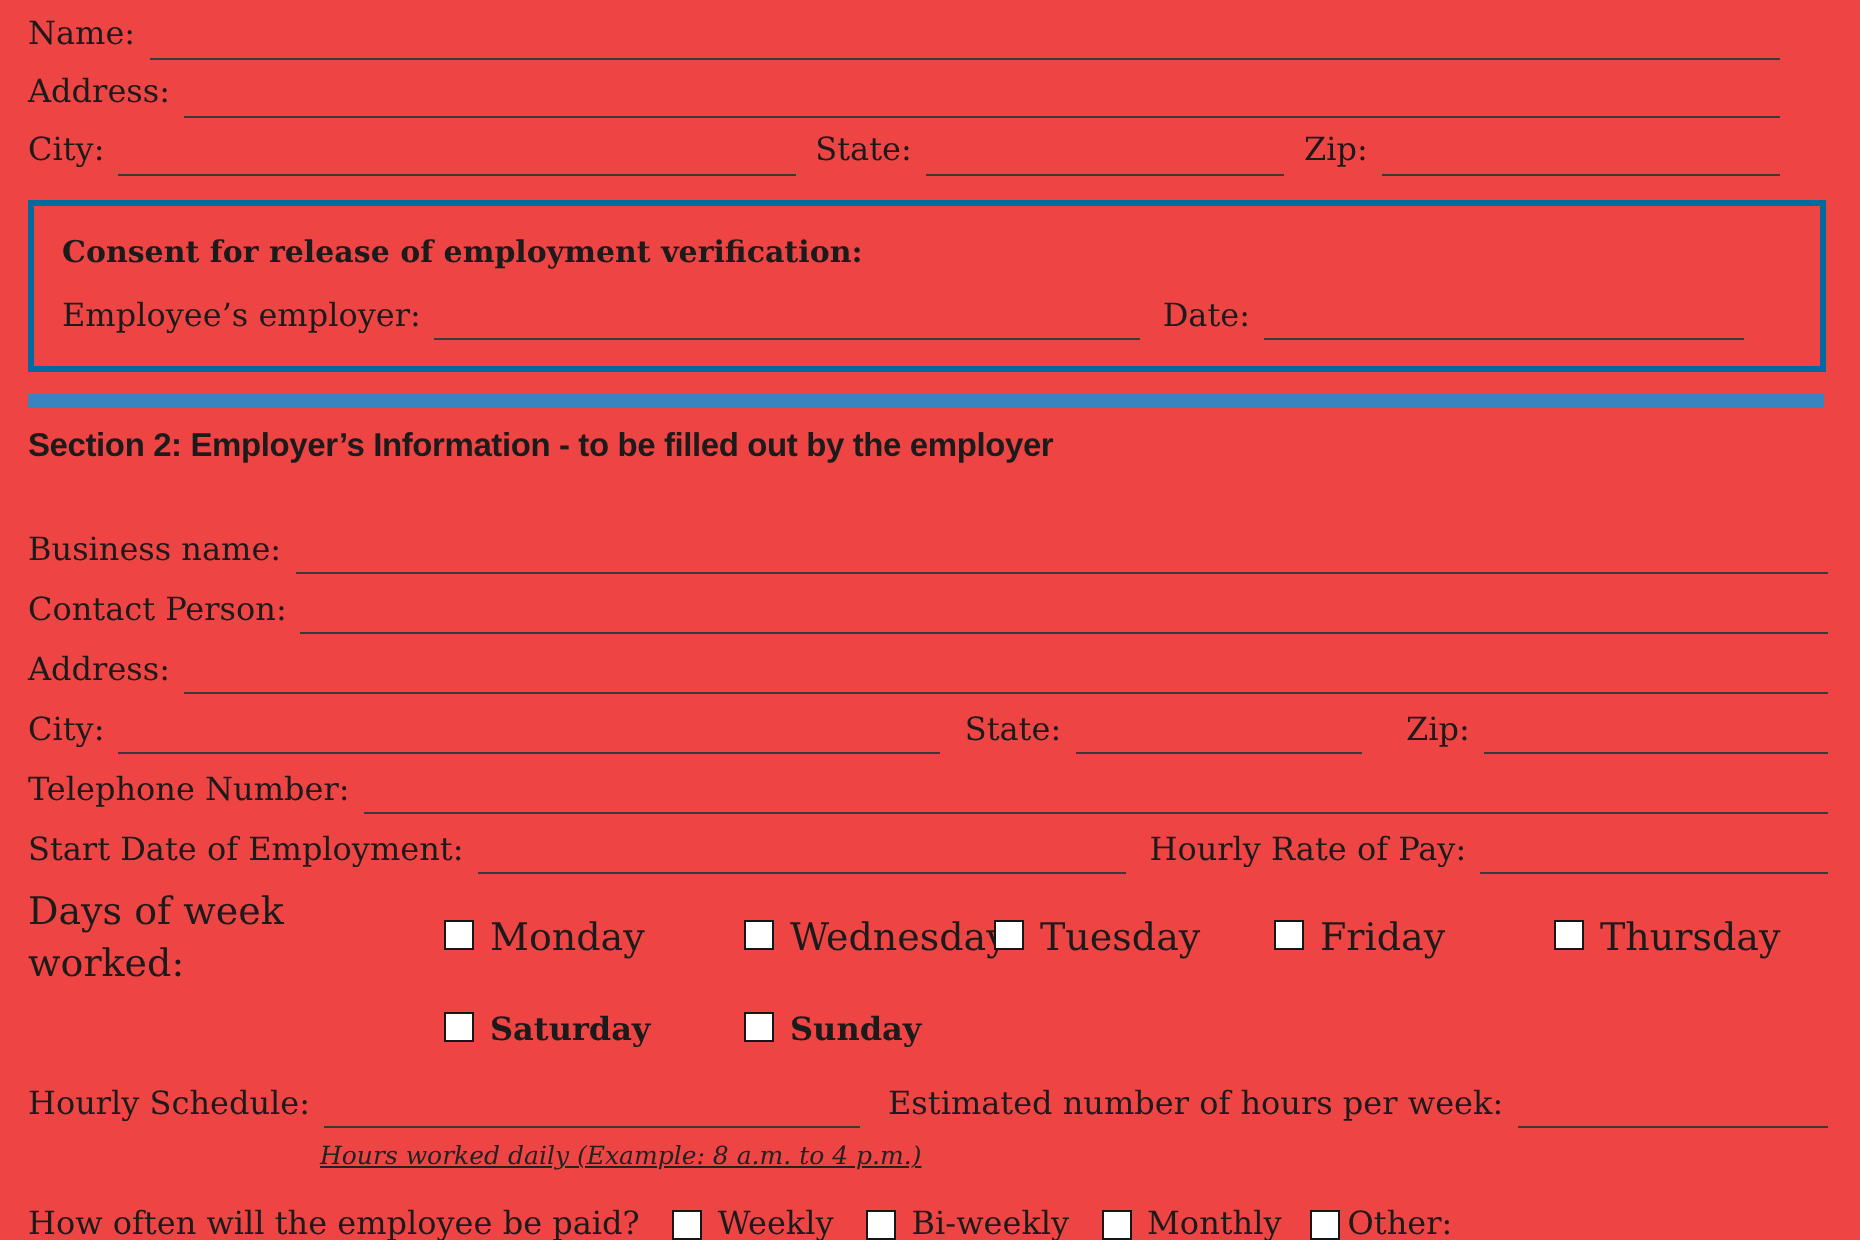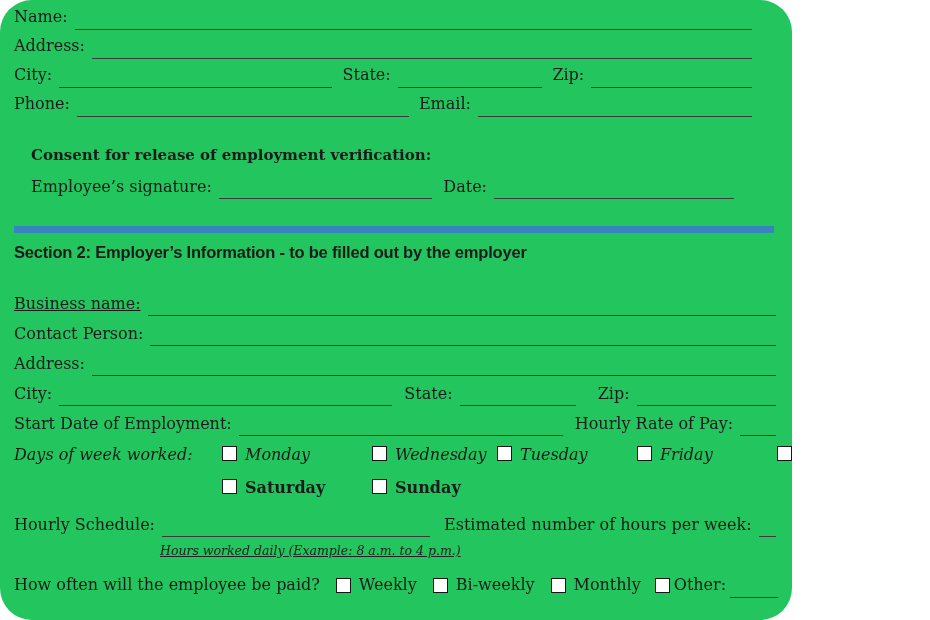--- a/index.html
+++ b/index.html
@@ -1,67 +1,66 @@
 <!DOCTYPE html>
 <html><head>
 <meta charset="utf-8">
 <style>
   html,body{margin:0;padding:0;background:#fff;}
   .page{
     position:relative;
-    width:792px;height:620px;
-    background:#22c55e;
+    width:930px;height:620px;
+    background:#ef4444;
     font-family:"DejaVu Serif", serif;
     color:#1b1b1b;
     box-sizing:border-box;
     padding:3px 0 0 14px;
     overflow:hidden;
-    border-radius:32px;
   }
   .row{display:flex;align-items:flex-end;font-size:16px;line-height:27px;}
   .lbl{white-space:nowrap;padding-right:7px;}
   .line{border-bottom:1.6px solid #3a3a3a;height:21px;flex:1 1 auto;min-width:16px;}
   
   .emp .row{margin-right:40px;margin-bottom:2px;}
   
   .consent{
     margin-top:12px;margin-right:17px;
-    border:3px solid #22c55e;
+    border:3px solid #0369a1;
     padding:11px 14px 13px 14px;
   }
   .consent-title{font-weight:bold;font-size:15px;line-height:24px;}
   .consent .row{margin-top:8px;line-height:24px;}
   .date-line{flex:0 0 240px;margin-right:24px;}
   .sig-line{flex:1 1 auto;}
   
   .bluebar{margin-top:11px;margin-right:18px;height:7px;background:#3884bf;}
   
   .s2-heading{
     margin-top:9px;
     font-family:"Liberation Sans", sans-serif;
     font-weight:bold;font-size:16.5px;line-height:20px;
     letter-spacing:-0.2px;
   }
   .s2 .row{margin-right:16px;margin-bottom:6px;line-height:24px;}
-  .s2 .first{margin-top:30px;text-decoration:underline;}
+  .s2 .first{margin-top:30px;}
   
   .ln-city-top{flex-grow:3.4;}  .ln-state-top{flex-grow:1.8;}  .ln-zip-top{flex-grow:2.0;}
   .ln-phone{flex:0 0 332px;}    .ln-email{flex:1 1 auto;}
   .ln-city2{flex-grow:4.3;}     .ln-state2{flex-grow:1.5;}     .ln-zip2{flex-grow:1.8;}
   .ln-start{flex:0 0 324px;margin-right:12px;}
   .ln-sched{flex:0 0 268px;margin-right:14px;}
   
   .cb{
     width:13px;height:13px;border:1.8px solid #161616;background:#fff;
     display:inline-block;flex:0 0 13px;margin-right:8px;
     position:relative;top:-2px;align-self:center;
   }
   .cbitem{display:flex;align-items:center;white-space:nowrap;}
   .days{display:grid;grid-template-columns:208px 150px 125px 140px 140px 1fr;
-        font-size:16px;line-height:26px;margin-top:6px;align-items:center;font-style:italic;}
+        font-size:19px;line-height:26px;margin-top:6px;align-items:center;}
   .days2{display:grid;grid-template-columns:208px 150px 1fr;
         font-size:16px;line-height:26px;margin-top:7px;align-items:center;font-weight:bold;}
   .note{
     font-style:italic;font-size:12.5px;line-height:16px;
     margin:3px 0 0 146px;color:#222;text-decoration:underline;
   }
   .payrow{display:flex;align-items:flex-end;font-size:16px;line-height:26px;
           margin-top:13px;margin-right:14px;}
   .payrow .cbitem{margin-left:16px;}
   .payrow .cb{top:0;align-self:flex-end;margin-bottom:5px;}
@@ -83,32 +82,26 @@
       <span class="line"></span>
     </div>
     <div class="row">
       <span class="lbl">City:</span>
       <span class="line ln-city-top"></span>
       <span class="lbl" style="padding-left:10px;">State:</span>
       <span class="line ln-state-top"></span>
       <span class="lbl" style="padding-left:10px;">Zip:</span>
       <span class="line ln-zip-top"></span>
     </div>
-    <div class="row">
-      <span class="lbl">Phone:</span>
-      <span class="line ln-phone"></span>
-      <span class="lbl" style="padding-left:10px;">Email:</span>
-      <span class="line ln-email"></span>
-    </div>
   </div>
 
   <div class="consent">
     <div class="consent-title">Consent for release of employment verification:</div>
     <div class="row">
-      <span class="lbl">Employee’s signature:</span>
+      <span class="lbl">Employee’s employer:</span>
       <span class="line sig-line"></span>
       <span class="lbl" style="padding-left:11px;">Date:</span>
       <span class="line date-line"></span>
     </div>
   </div>
 
   <div class="bluebar"></div>
 
   <div class="s2-heading">Section 2: Employer’s Information - to be filled out by the employer</div>
 
@@ -127,20 +120,24 @@
     </div>
     <div class="row">
       <span class="lbl">City:</span>
       <span class="line ln-city2"></span>
       <span class="lbl" style="padding-left:12px;">State:</span>
       <span class="line ln-state2"></span>
       <span class="lbl" style="padding-left:22px;">Zip:</span>
       <span class="line ln-zip2"></span>
     </div>
     <div class="row">
+      <span class="lbl">Telephone Number:</span>
+      <span class="line"></span>
+    </div>
+    <div class="row">
       <span class="lbl">Start Date of Employment:</span>
       <span class="line ln-start"></span>
       <span class="lbl">Hourly Rate of Pay:</span>
       <span class="line"></span>
     </div>
 
     <div class="days">
       <span>Days of week worked:</span>
       <span class="cbitem">
         <span class="cb"></span>

